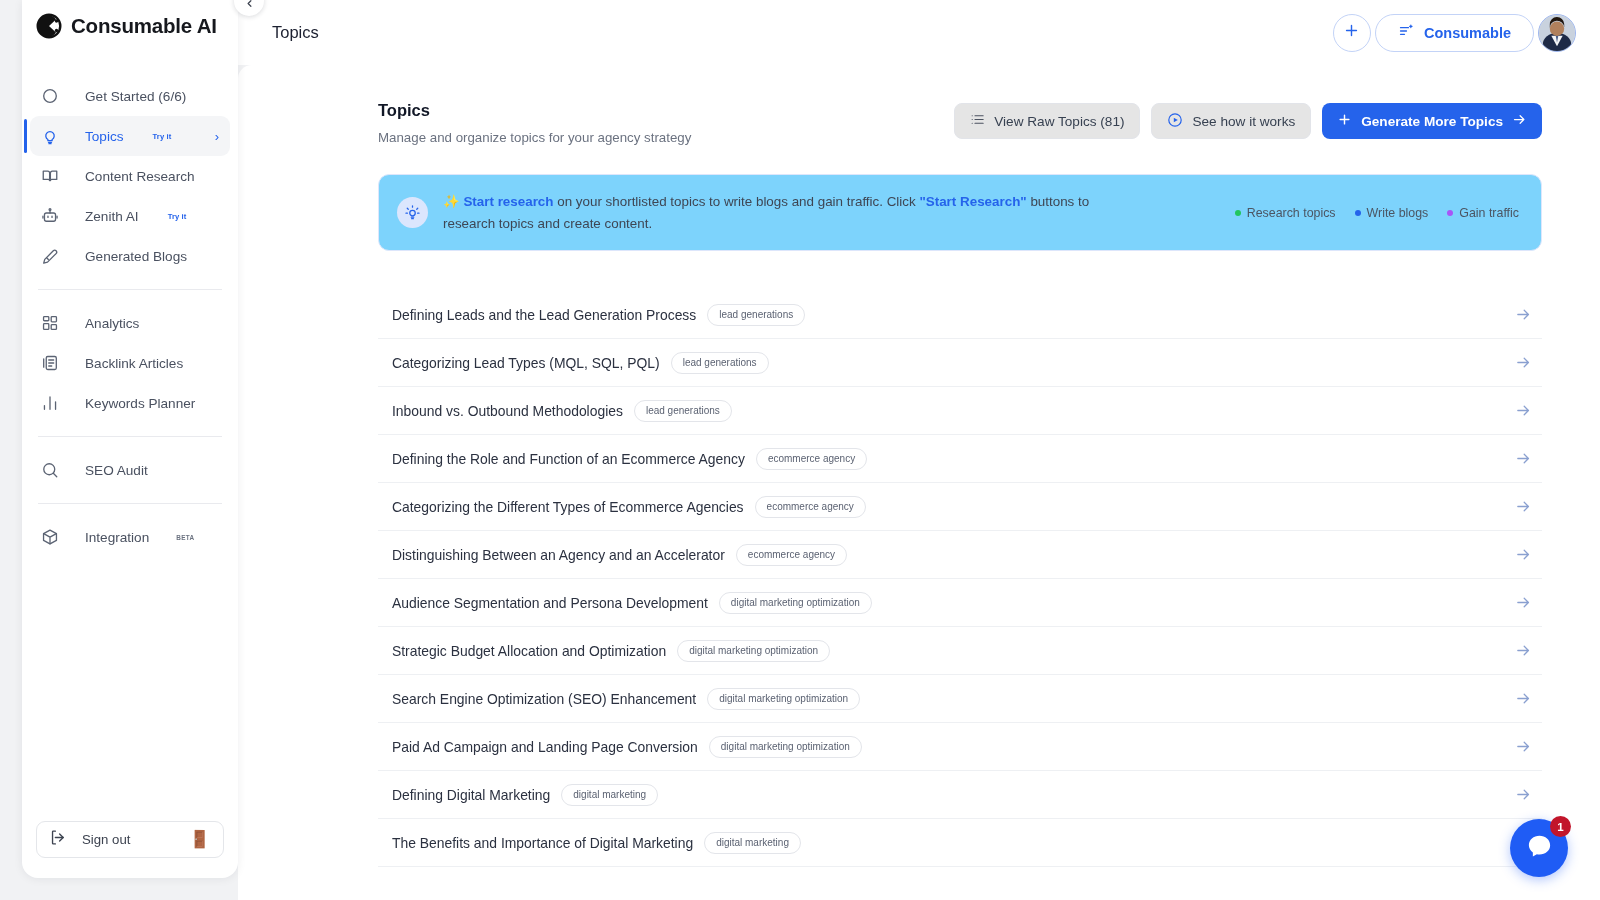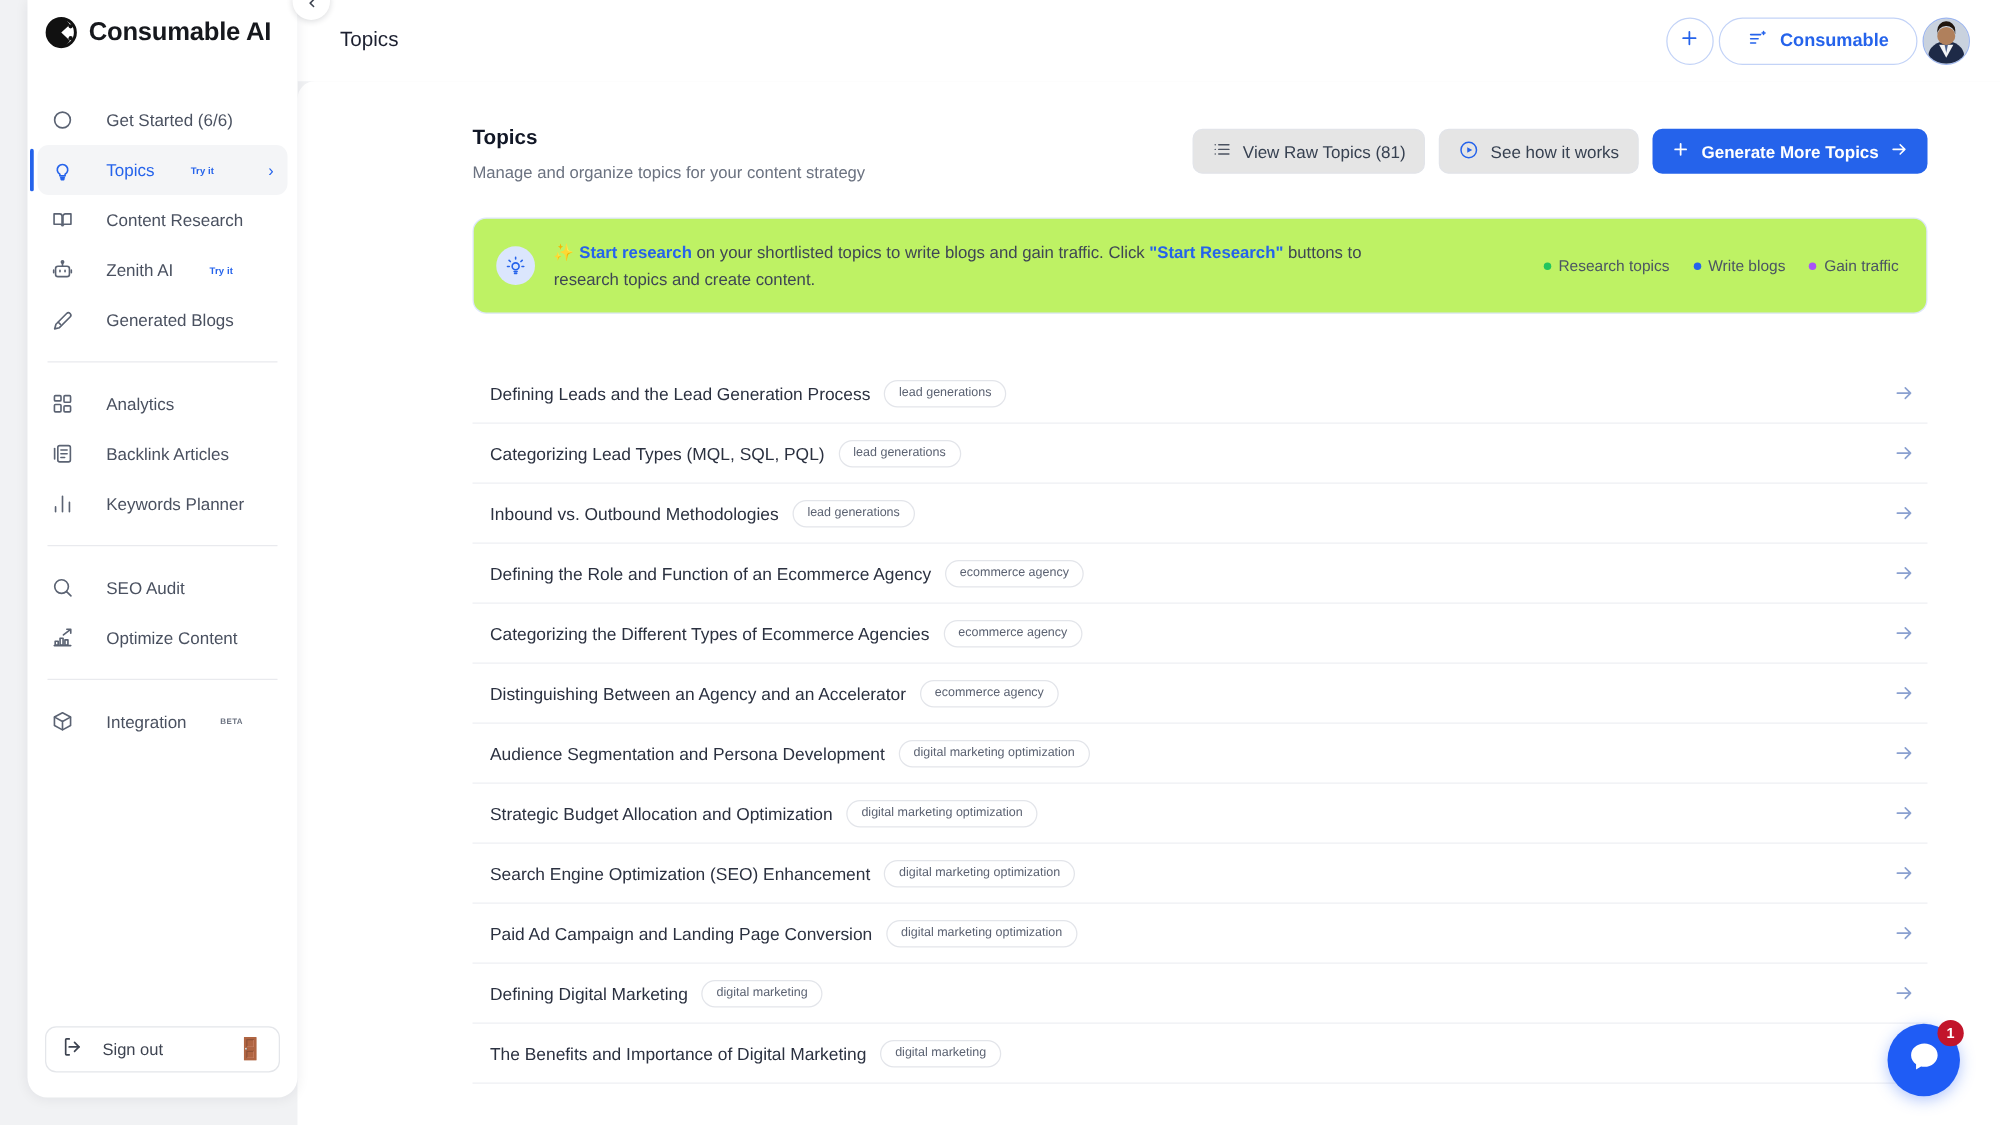--- a/index.html
+++ b/index.html
@@ -126,21 +126,21 @@
   .btn-primary {
     height: 36px; background: #2563eb; border: none; border-radius: 8px;
     font-size: 13.6px; color: #fff; font-weight: 600;
     display: flex; align-items: center; gap: 9px; padding: 0 15px;
     cursor: pointer; white-space: nowrap;
   }
 
   
   .banner {
     margin-top: 29px;
-    background: #bef264; border: 1px solid #dde6fb; border-radius: 11px;
+    background: #7dd3fc; border: 1px solid #dde6fb; border-radius: 11px;
     display: flex; align-items: center; gap: 15px;
     padding: 16px 22px 16px 18px;
     min-height: 70px;
   }
   .banner-ico {
     width: 31px; height: 31px; flex: 0 0 31px; border-radius: 50%;
     background: #dbe6fd; display: flex; align-items: center; justify-content: center;
   }
   .banner-text {
     font-size: 13.4px; color: #3e4654; line-height: 21.5px; max-width: 700px;
@@ -287,32 +287,20 @@
         <div class="nav-divider"></div>
         <div class="nav-group">
           <div class="nav-item">
             <span class="nav-ico">
               <svg width="18" height="18" viewBox="0 0 24 24" fill="none" stroke="#5b6373" stroke-width="1.75" stroke-linecap="round" stroke-linejoin="round">
                 <circle cx="11" cy="11" r="7.3"></circle>
                 <path d="M16.4 16.4 21 21"></path>
               </svg>
             </span>
             <span class="nav-label">SEO Audit</span>
-          </div>
-          <div class="nav-item">
-            <span class="nav-ico">
-              <svg width="18" height="18" viewBox="0 0 24 24" fill="none" stroke="#5b6373" stroke-width="1.75" stroke-linecap="round" stroke-linejoin="round">
-                <path d="M3.2 20.6h17.6"></path>
-                <rect x="4.2" y="16" width="3.2" height="4"></rect>
-                <rect x="9.4" y="12.8" width="3.2" height="7.2"></rect>
-                <rect x="14.6" y="14.6" width="3.2" height="5.4"></rect>
-                <path d="M13 9.3 20.6 3.4M16.6 3.2h4.2v4.2"></path>
-              </svg>
-            </span>
-            <span class="nav-label">Optimize Content</span>
           </div>
         </div>
         <div class="nav-divider"></div>
         <div class="nav-group">
           <div class="nav-item">
             <span class="nav-ico">
               <svg width="18" height="18" viewBox="0 0 24 24" fill="none" stroke="#5b6373" stroke-width="1.75" stroke-linecap="round" stroke-linejoin="round">
                 <path d="M12 2.9 20.6 7.5v9.1L12 21.2 3.4 16.6V7.5z"></path>
                 <path d="M3.6 7.6 12 12.2l8.4-4.6M12 12.2V21"></path>
               </svg>
@@ -377,21 +365,21 @@
       </div>
     </div>
   </header>
 
   <main class="main-card">
     <div class="card-inner">
 
       <div class="head-row">
         <div class="head-left">
           <h1>Topics</h1>
-          <div class="head-sub">Manage and organize topics for your content strategy</div>
+          <div class="head-sub">Manage and organize topics for your agency strategy</div>
         </div>
         <div class="head-actions">
 
           <button class="btn-ghost">
             <span>
               <svg width="15" height="15" viewBox="0 0 24 24" fill="none" stroke="#4b5260" stroke-width="1.9" stroke-linecap="round">
                 <path d="M8 6h13M8 12h13M8 18h13M3.5 6h.01M3.5 12h.01M3.5 18h.01"></path>
               </svg>
             </span>
             <span>View Raw Topics (81)</span>

